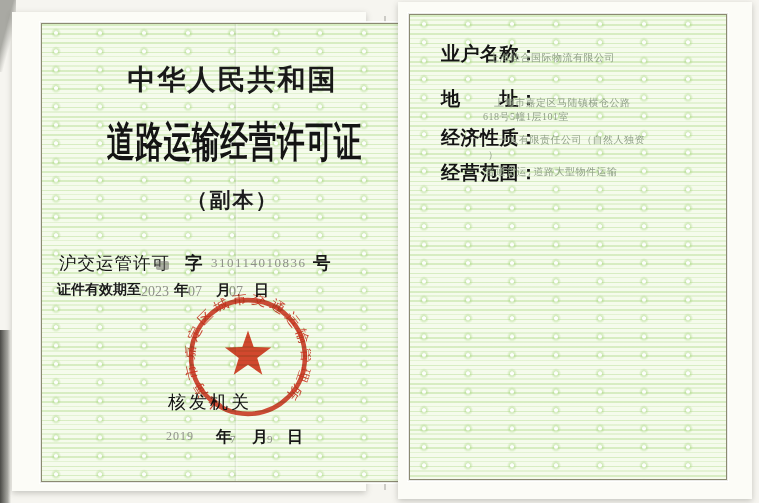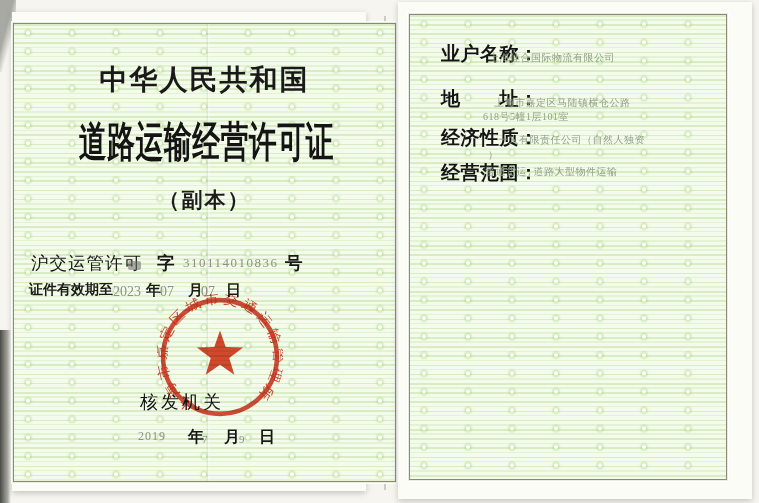--- a/index.html
+++ b/index.html
@@ -21,21 +21,21 @@
   .page-right{left:398px;top:2px;width:354px;height:497px;}
   
   .band{
     position:absolute;box-sizing:border-box;
     background-color:#9f9e86;
     background-image:radial-gradient(circle at 4px 4px,#ffffff 1.7px,rgba(255,255,255,.45) 2.4px,rgba(255,255,255,0) 3px);
     background-size:9px 9px;
     border:1px solid #76755f;
     box-shadow:inset 0 0 0 2px #f7f7ee, inset 0 0 0 3px #8b8a72;
   }
-  .frame-left{left:0;top:10px;width:385px;height:461px;}
+  .frame-left{left:28px;top:10px;width:385px;height:461px;}
   .frame-right{left:10px;top:11px;width:320px;height:468px;}
   
   .inner{
     position:relative;width:100%;height:100%;box-sizing:border-box;
     border:1px solid #8b8a72;
     box-shadow:0 0 0 2px rgba(255,255,255,.85);
     background-color:#f5fbec;
     background-image:
       radial-gradient(circle at 14px 9px, rgba(255,255,255,.95) 1.6px, rgba(150,206,104,.38) 2.4px, rgba(150,206,104,.14) 4.2px, rgba(150,206,104,0) 5px),
       repeating-linear-gradient(180deg,

